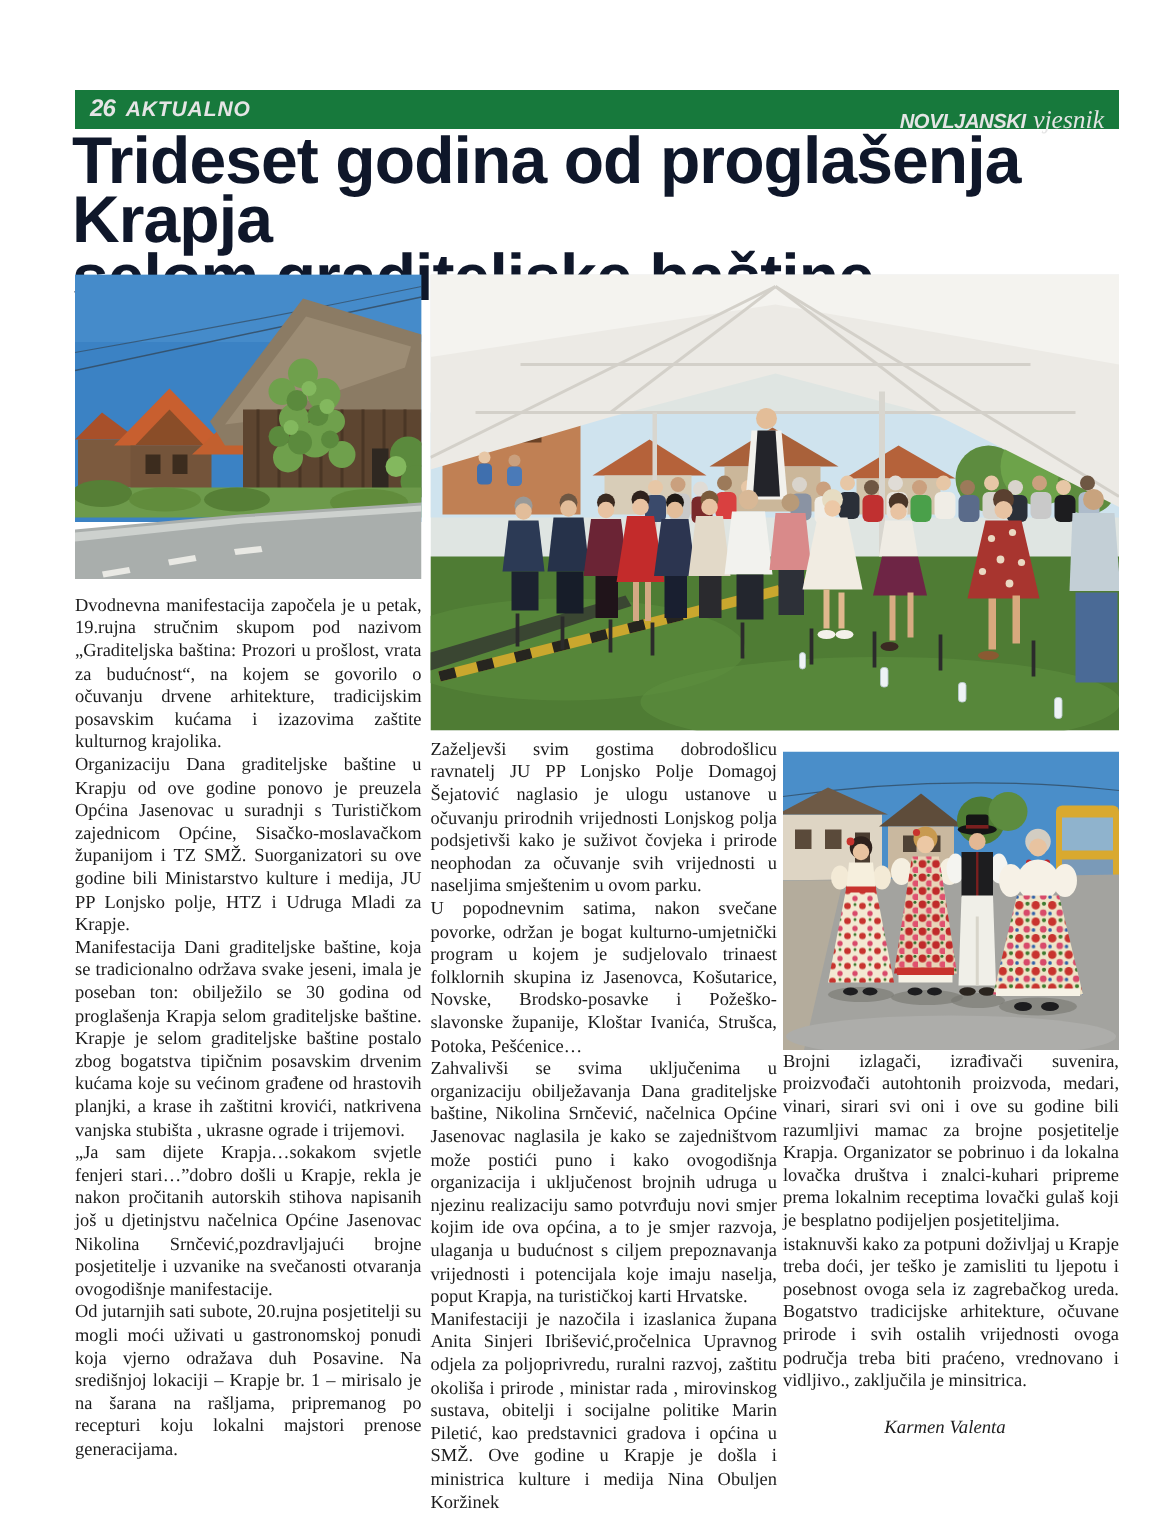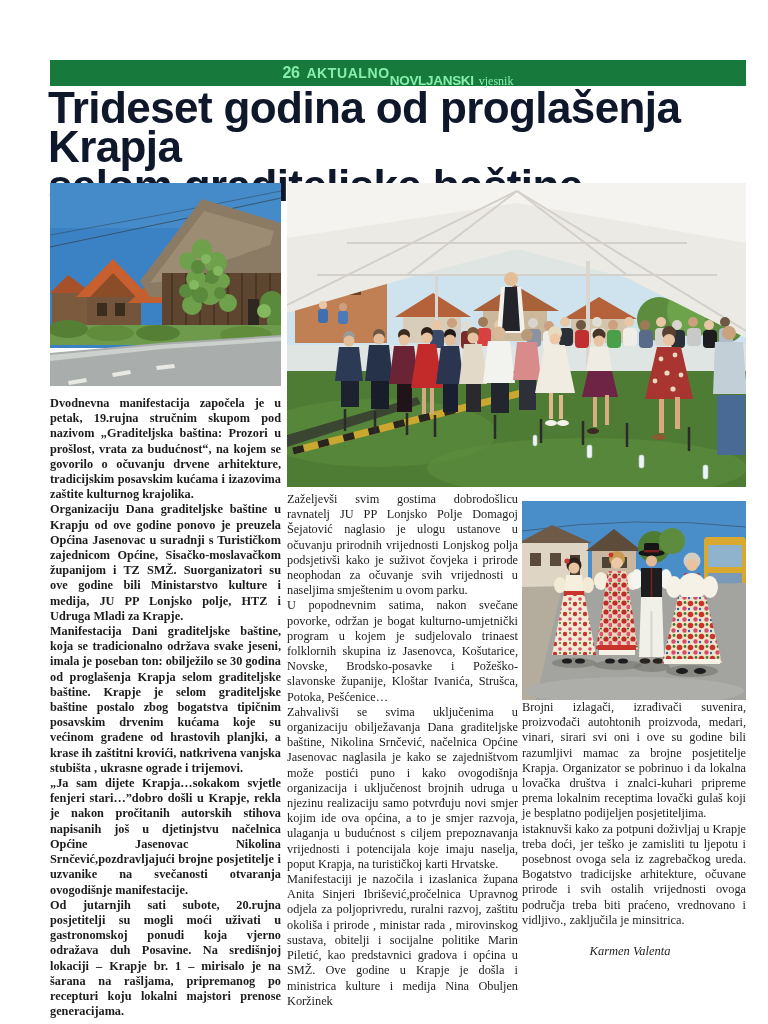--- a/index.html
+++ b/index.html
@@ -1,41 +1,41 @@
 <!DOCTYPE html>
 <html><head>
 <meta charset="utf-8">
 <style>
   html,body{margin:0;padding:0;background:#e9e9e9;}
   .page{position:relative;width:768px;height:1024px;margin:0 auto;background:#ffffff;overflow:hidden;
         font-family:"Liberation Serif",serif;color:#1c1c1c;}
   
   .topbar{position:absolute;left:50px;top:60px;width:696px;height:26px;background:#17793c;
-          display:flex;align-items:center;justify-content:center;padding:0 10px;box-sizing:border-box;
-          font-family:"Liberation Sans",sans-serif;color:#86efac;}
+          display:flex;align-items:center;justify-content:space-between;padding:0 10px;box-sizing:border-box;
+          font-family:"Liberation Sans",sans-serif;color:#e5e5e5;font-style:italic;}
   .topbar-left{display:flex;align-items:baseline;gap:7px;}
   .pagenum{font-size:16px;font-weight:bold;letter-spacing:-0.5px;}
   .section{font-size:14px;font-weight:bold;letter-spacing:0.6px;}
   .masthead{display:flex;align-items:baseline;gap:5px;}
   .masthead-bold{font-size:13.5px;font-weight:bold;letter-spacing:-0.3px;margin-top:16px;}
-  .masthead-serif{font-family:"Liberation Serif",serif;font-size:12px;}
+  .masthead-serif{font-family:"Liberation Serif",serif;font-size:17px;}
   
   .headline{position:absolute;left:48px;top:88px;width:704px;margin:0;
             font-family:"Liberation Sans",sans-serif;font-weight:bold;font-size:44px;line-height:39px;
             letter-spacing:-0.6px;color:#0f172a;white-space:pre-line;}
   
   .photo{position:absolute;display:block;}
   .photo svg{display:block;width:100%;height:100%;}
   .photo-left{left:50px;top:183px;width:231px;height:203px;}
   .photo-center{left:287px;top:183px;width:459px;height:304px;}
   .photo-right{left:522px;top:501px;width:224px;height:199px;}
   
   .col{position:absolute;font-size:12.3px;line-height:15.2px;text-align:justify;}
   .col p{margin:0;}
-  .col-1{left:50px;top:396px;width:231px;font-weight:bold;}
+  .col-1{left:50px;top:396px;width:231px;}
   .col-2{left:287px;top:492px;width:231px;}
   .col-3{left:522px;top:700px;width:224px;}
   .byline{margin-top:16px !important;text-align:center;font-style:italic;font-size:12.5px;padding-right:8px;}
 </style>
 </head>
 <body>
 
 <div class="page">
 
   <header class="topbar">

